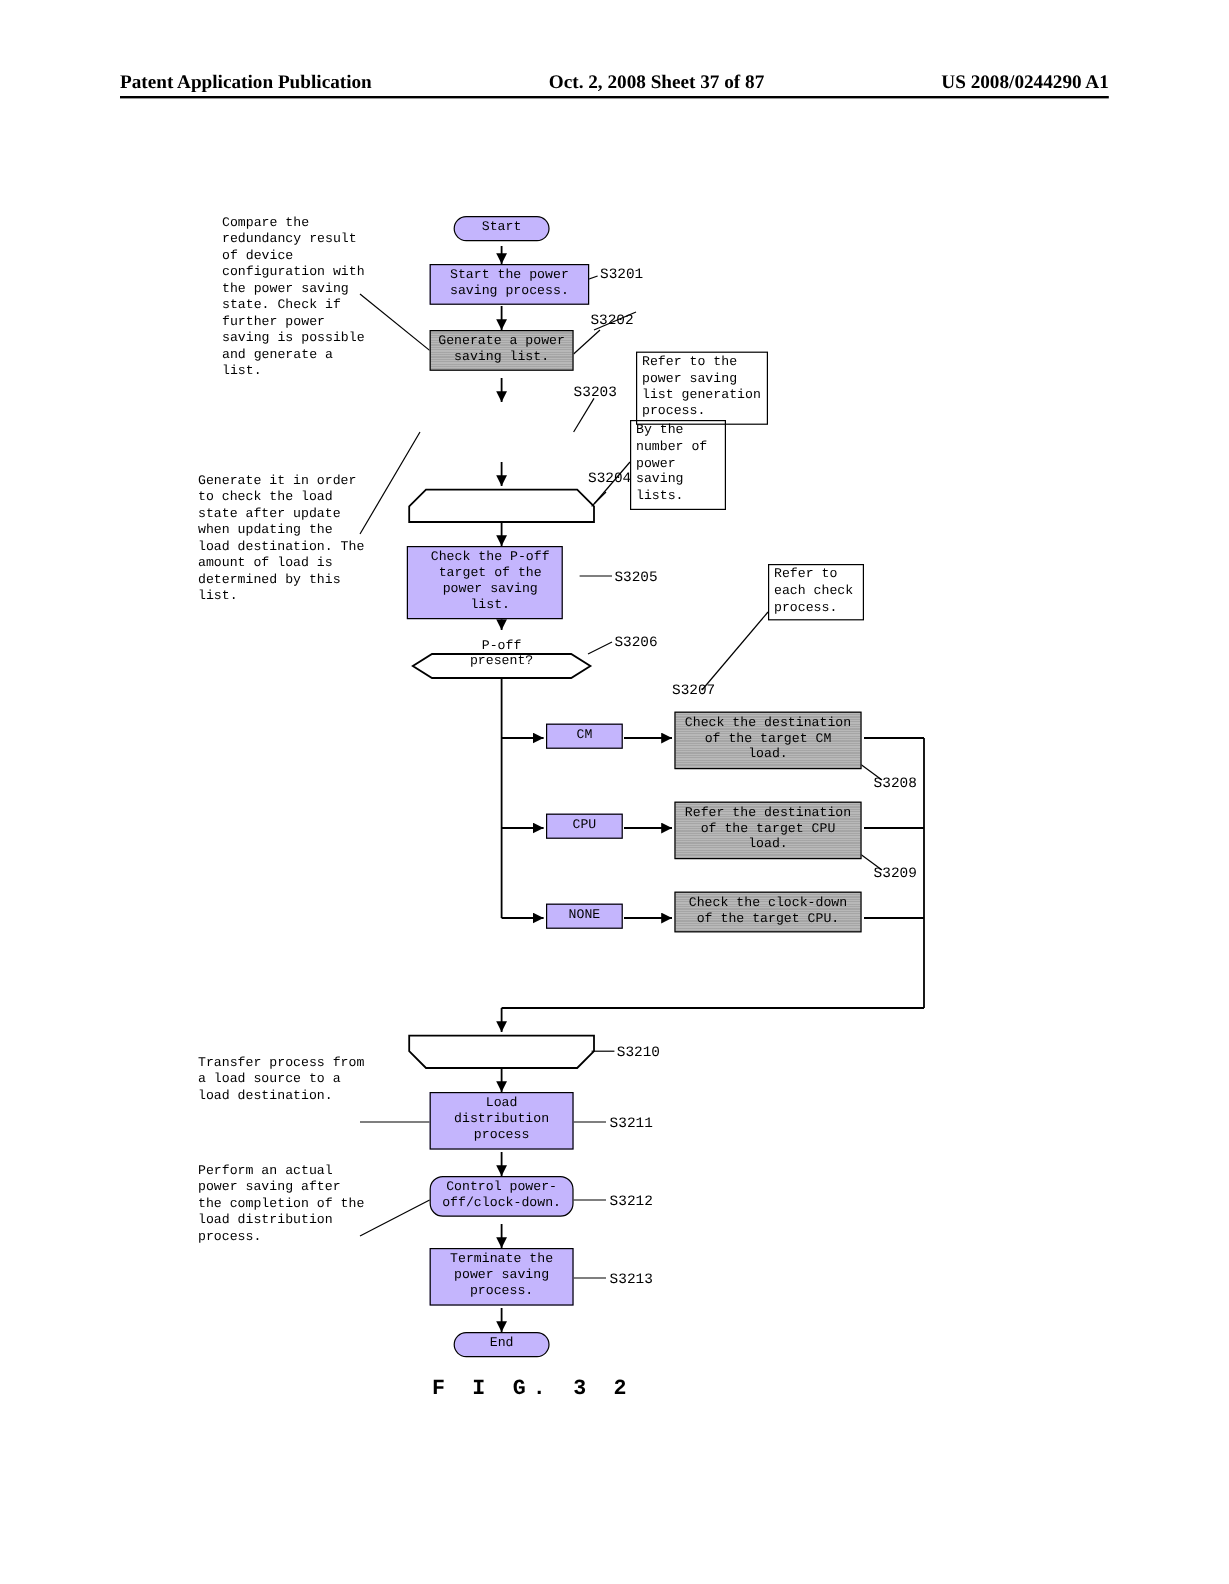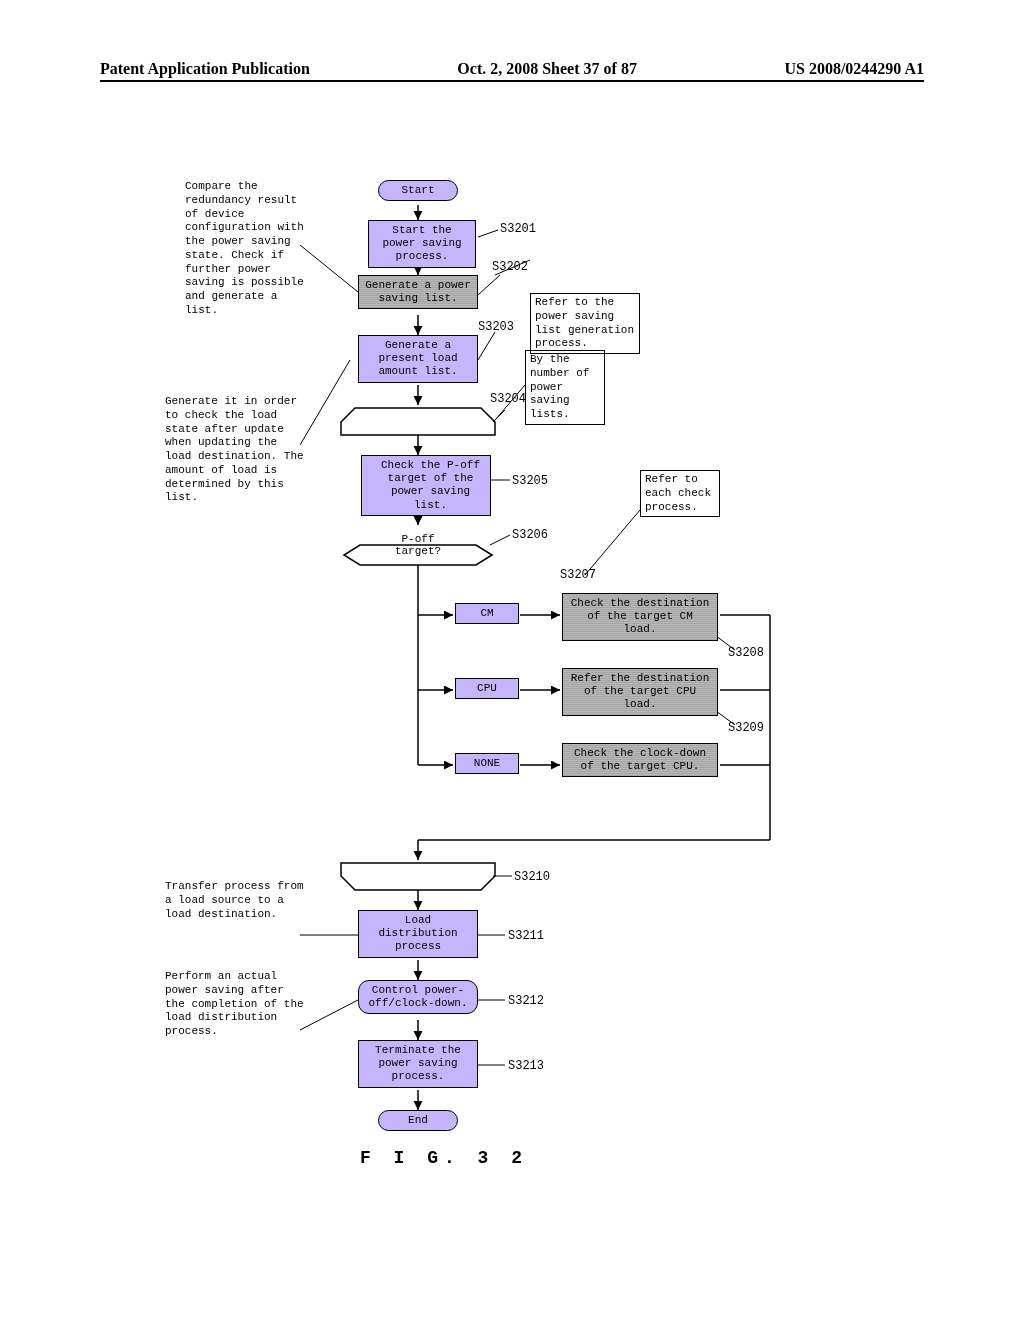--- a/index.html
+++ b/index.html
@@ -134,25 +134,24 @@
     <line x1="490" y1="385" x2="510" y2="375" stroke="#000" stroke-width="1"></line>
     <line x1="716" y1="476" x2="735" y2="490" stroke="#000" stroke-width="1"></line>
     <line x1="716" y1="551" x2="735" y2="565" stroke="#000" stroke-width="1"></line>
     <line x1="493" y1="716" x2="512" y2="716" stroke="#000" stroke-width="1"></line>
     <line x1="478" y1="775" x2="505" y2="775" stroke="#000" stroke-width="1"></line>
     <line x1="478" y1="840" x2="505" y2="840" stroke="#000" stroke-width="1"></line>
     <line x1="478" y1="905" x2="505" y2="905" stroke="#000" stroke-width="1"></line>
   </svg>
 
   <div class="node terminator" style="left:378px; top:20px; width:80px;">Start</div>
-  <div class="node" style="left:368px; top:60px; width:108px;">Start the power saving process.</div>
+  <div class="node" style="left:358px; top:60px; width:133px;">Start the power saving process.</div>
   <div class="node shaded" style="left:358px; top:115px; width:120px;">Generate a power saving list.</div>
-  <div class="node" style="left:358px; top:175px; width:120px;">Generate a present load amount list.</div>
-  <div class="node" style="left:361px; top:295px; width:130px;padding-left:15px;">Check the P-off target of the power saving list.</div>
-  <div style="position:absolute; left:376px; top:373px; width:84px; text-align:center; font-size:11px; line-height:1.1;">P-off target?</div>
+  <div class="node" style="left:339px; top:295px; width:130px;padding-left:15px;">Check the P-off target of the power saving list.</div>
+  <div style="position:absolute; left:376px; top:373px; width:84px; text-align:center; font-size:11px; line-height:1.1;">P-off present?</div>
 
   <div class="node" style="left:455px; top:443px; width:64px;">CM</div>
   <div class="node" style="left:455px; top:518px; width:64px;">CPU</div>
   <div class="node" style="left:455px; top:593px; width:64px;">NONE</div>
 
   <div class="node shaded" style="left:562px; top:433px; width:156px;">Check the destination of the target CM load.</div>
   <div class="node shaded" style="left:562px; top:508px; width:156px;">Refer the destination of the target CPU load.</div>
   <div class="node shaded" style="left:562px; top:583px; width:156px;">Check the clock-down of the target CPU.</div>
 
   <div class="node" style="left:358px; top:750px; width:120px;">Load distribution process</div>

